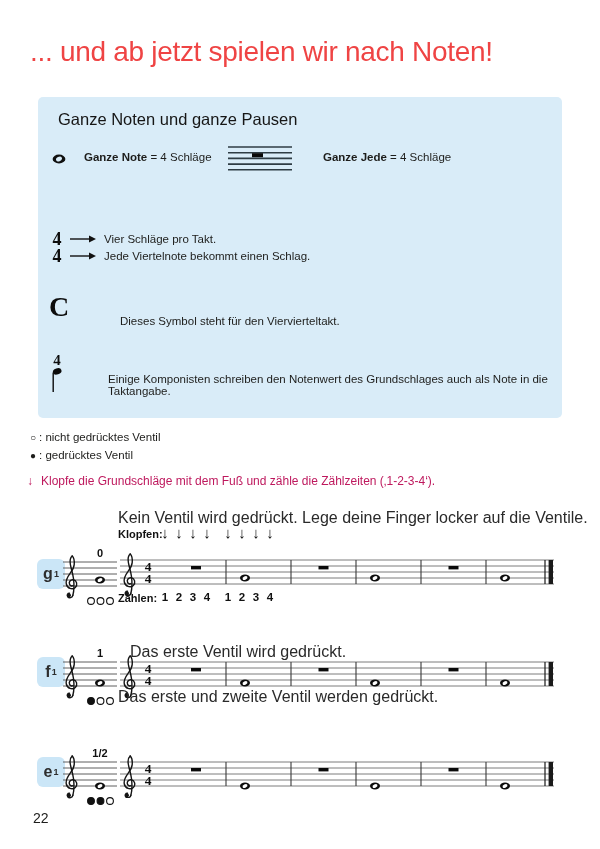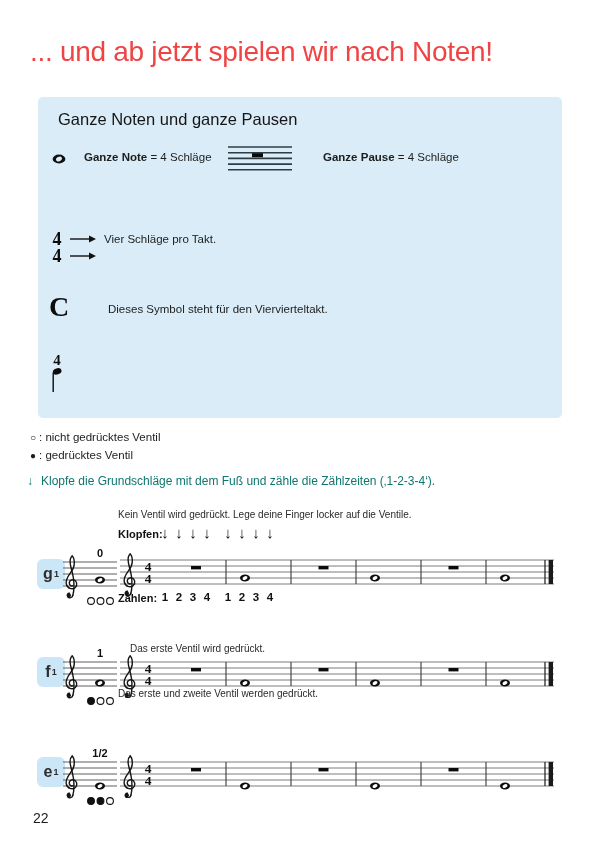--- a/index.html
+++ b/index.html
@@ -11,31 +11,31 @@
   .abs{position:absolute;}
   h1.title{margin:0;font-size:28px;font-weight:400;letter-spacing:-0.3px;color:#ef4444;}
   .panel{
     left:38px;top:97px;width:524px;height:321px;background:#d9ecf8;border-radius:5px;
   }
   .panel h2{margin:0;font-size:16.5px;font-weight:400;color:#161616;}
   .body-text{font-size:11.5px;color:#1d1d1b;}
   .bold{font-weight:700;}
   .serif-big{font-family:"Liberation Serif","DejaVu Serif",serif;font-weight:700;color:#0d0d0d;}
   .ts-num{font-family:"Liberation Serif","DejaVu Serif",serif;font-weight:700;font-size:18px;line-height:16px;color:#0d0d0d;display:inline-block;width:14px;text-align:center;}
-  .caption{font-size:10px;color:#2a2a2a;}
+  .caption{font-size:16px;color:#2a2a2a;}
   .mini-label{font-size:11px;font-weight:700;color:#111;}
   .notebox{
     width:28px;height:30px;background:#cbe6f7;border-radius:6px;
     display:flex;align-items:center;justify-content:center;
     font-size:16px;font-weight:700;color:#2d2d2d;
   }
   .notebox sup{font-size:9px;margin-left:1px;}
   .legend-line{font-size:11.5px;color:#1d1d1b;}
   .legend-line .sym{display:inline-block;width:12px;text-align:center;font-size:10px;}
-  .instruction{font-size:12px;color:#0f766e;text-align:center;}
+  .instruction{font-size:12px;color:#be185d;text-align:center;}
   .instruction .down{font-weight:700;margin-right:8px;}
   .arrow-row{display:flex;}
   .arrow-row span{display:inline-block;width:14px;text-align:center;font-size:15px;font-weight:700;color:#0d0d0d;}
   .arrow-row span:nth-child(5){margin-left:7px;}
   .counts-row{display:flex;}
   .counts-row span{display:inline-block;width:14px;text-align:center;font-size:11.5px;font-weight:700;color:#111;}
   .counts-row span:nth-child(5){margin-left:7px;}
   .pagenum{font-size:14px;color:#1d1d1b;}
 </style>
 </head>
@@ -57,50 +57,52 @@
     <g stroke="#2e3c44" stroke-width="1.6">
       <line x1="0" y1="3" x2="64" y2="3"></line>
       <line x1="0" y1="8.7" x2="64" y2="8.7"></line>
       <line x1="0" y1="14.4" x2="64" y2="14.4"></line>
       <line x1="0" y1="20.1" x2="64" y2="20.1"></line>
       <line x1="0" y1="25.8" x2="64" y2="25.8"></line>
     </g>
     <rect x="24" y="9.2" width="11" height="4" fill="#0a0a0a"></rect>
   </svg>
   <p class="abs body-text" style="left:285px;top:54px;margin:0;">
-    <span class="bold">Ganze Pause</span><span> = 4 Schläge</span>
+    <span class="bold">Ganze Jede</span><span> = 4 Schläge</span>
   </p>
 
 
   <div class="abs" style="left:12px;top:134px;display:flex;align-items:center;">
     <span class="ts-num">4</span>
     <svg width="26" height="10" viewBox="0 0 26 10" style="margin:0 8px 0 6px;">
       <line x1="0" y1="5" x2="19" y2="5" stroke="#111" stroke-width="1.4"></line>
       <polygon points="19,1.6 26,5 19,8.4" fill="#111"></polygon>
     </svg>
     <span class="body-text">Vier Schläge pro Takt.</span>
   </div>
   <div class="abs" style="left:12px;top:151px;display:flex;align-items:center;">
     <span class="ts-num">4</span>
     <svg width="26" height="10" viewBox="0 0 26 10" style="margin:0 8px 0 6px;">
       <line x1="0" y1="5" x2="19" y2="5" stroke="#111" stroke-width="1.4"></line>
       <polygon points="19,1.6 26,5 19,8.4" fill="#111"></polygon>
     </svg>
+    <span class="body-text">Jede Viertelnote bekommt einen Schlag.</span>
   </div>
 
   <div class="abs serif-big" style="left:11px;top:194px;font-size:28px;">C</div>
-  <p class="abs body-text" style="left:70px;top:206px;margin:0;">Dieses Symbol steht für den Viervierteltakt.</p>
+  <p class="abs body-text" style="left:70px;top:206px;margin:12px;">Dieses Symbol steht für den Viervierteltakt.</p>
 
   <div class="abs" style="left:8px;top:256px;width:22px;text-align:center;">
     <div class="serif-big" style="font-size:15px;line-height:14px;">4</div>
     <svg width="14" height="26" viewBox="0 0 14 26">
       <ellipse cx="7.2" cy="4.4" rx="4.4" ry="3.1" fill="#0b0b0b" transform="rotate(-18 7.2 4.4)"></ellipse>
       <line x1="3.2" y1="5.4" x2="3.2" y2="25" stroke="#0b0b0b" stroke-width="1.4"></line>
     </svg>
   </div>
+  <p class="abs body-text" style="left:70px;top:276px;margin:0;width:440px;">Einige Komponisten schreiben den Notenwert des Grundschlages auch als Note in die Taktangabe.</p>
 </section>
 
 <p class="abs legend-line" style="left:27px;top:431px;margin:0;">
   <span class="sym">○</span><span>:  nicht gedrücktes Ventil</span>
 </p>
 <p class="abs legend-line" style="left:27px;top:449px;margin:0;">
   <span class="sym">●</span><span>:  gedrücktes Ventil</span>
 </p>
 
 <p class="abs instruction" style="left:27px;top:474px;margin:0;">

